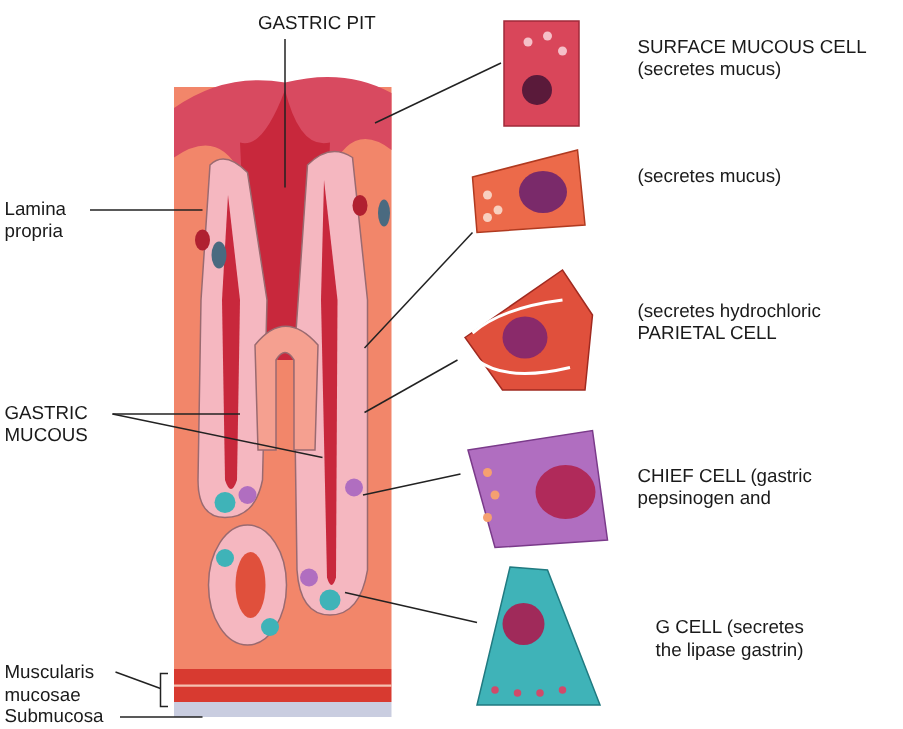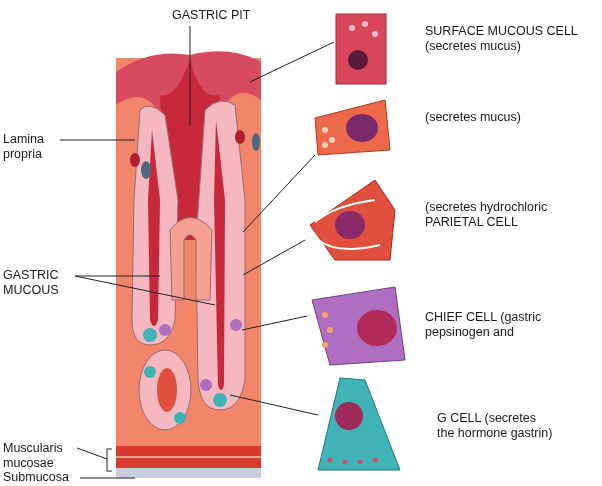--- a/index.html
+++ b/index.html
@@ -126,14 +126,14 @@
 <div class="lbl" style="left:425px;top:200px;">
   <span>(secretes hydrochloric</span>
   <span>PARIETAL CELL</span>
 </div>
 <div class="lbl" style="left:425px;top:310px;">
   <span>CHIEF CELL (gastric</span>
   <span>pepsinogen and</span>
 </div>
 <div class="lbl" style="left:437px;top:411px;">
   <span>G CELL (secretes</span>
-  <span>the hormone gastrin)</span>
+  <span>the lipase gastrin)</span>
 </div>
 
 </body></html>

